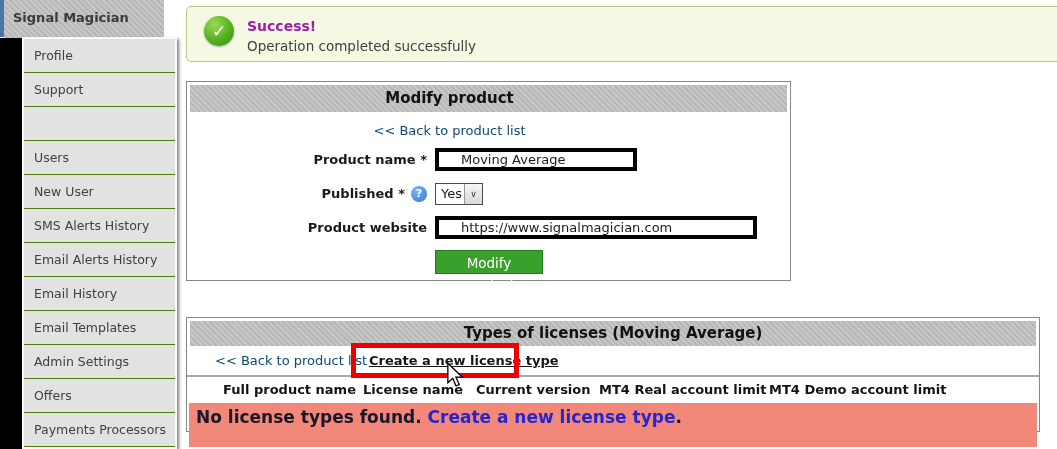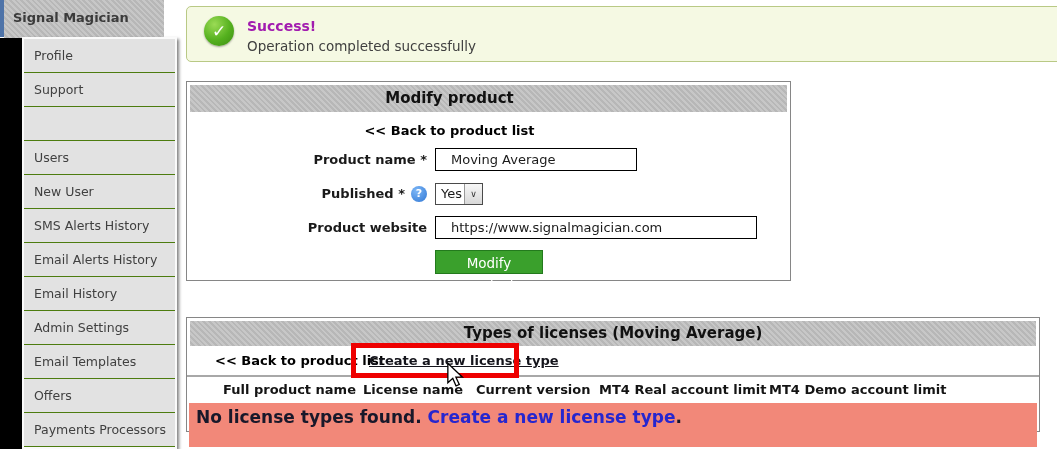--- a/index.html
+++ b/index.html
@@ -42,30 +42,30 @@
   
   .panel{position:absolute;background:#fff;border:1px solid #868686;box-sizing:border-box;}
   .modify{left:186px;top:81px;width:605px;height:200px;}
   .licenses{left:186px;top:317px;width:854px;height:115px;}
   .panel-head{position:absolute;left:3px;top:3px;right:3px;height:27px;}
   .panel-title{line-height:27px;text-align:center;font-weight:bold;font-size:15px;color:#111;}
   .modify .panel-title{padding-right:78px;}
   .licenses .panel-head{height:25px;}
   .licenses .panel-title{line-height:25px;}
   .back-row{position:absolute;top:38px;left:0;right:78px;text-align:center;}
-  .link-blue{color:#000000;font-weight:bold;font-size:13px;text-decoration:none;cursor:pointer;}
+  .link-blue{color:#0c4a6e;font-weight:normal;font-size:13px;text-decoration:none;cursor:pointer;}
   
   .form-row{position:absolute;left:0;display:flex;align-items:center;height:25px;}
   .f-label{
     width:240px;text-align:right;font-weight:bold;font-size:13px;color:#1a1a1a;
     margin-right:8px;display:flex;justify-content:flex-end;align-items:center;white-space:nowrap;
   }
   .txt{
-    box-sizing:border-box;height:23px;border:1px solid #000000;font-size:13px;
-    padding:0 15px;color:#1a1a1a;background:#fff;font-family:inherit;
+    box-sizing:border-box;height:23px;border:4px solid #000000;font-size:13px;
+    padding:0 22px;color:#1a1a1a;background:#fff;font-family:inherit;
   }
   .help{
     width:16px;height:16px;border-radius:50%;margin-left:6px;flex:0 0 auto;
     background:radial-gradient(circle at 35% 30%,#7db7f7,#3077d4);
     color:#fff;font-size:11px;font-weight:bold;text-align:center;line-height:16px;cursor:pointer;
   }
   .select{
     display:flex;width:48px;height:22px;border:1px solid #4a4a4a;background:#fff;
     box-sizing:border-box;align-items:stretch;cursor:pointer;
   }
@@ -112,22 +112,22 @@
 
 <div class="abs menu">
   <div class="menu-item">Profile</div>
   <div class="menu-item">Support</div>
   <div class="menu-item"></div>
   <div class="menu-item">Users</div>
   <div class="menu-item">New User</div>
   <div class="menu-item">SMS Alerts History</div>
   <div class="menu-item">Email Alerts History</div>
   <div class="menu-item">Email History</div>
+  <div class="menu-item">Email Templates</div>
   <div class="menu-item">Admin Settings</div>
-  <div class="menu-item">Email Templates</div>
   <div class="menu-item">Offers</div>
   <div class="menu-item">Payments Processors</div>
 </div>
 
 <div class="abs alert">
   <div class="alert-icon">✓</div>
   <div class="alert-title">Success!</div>
   <div class="alert-msg">Operation completed successfully</div>
 </div>
 

